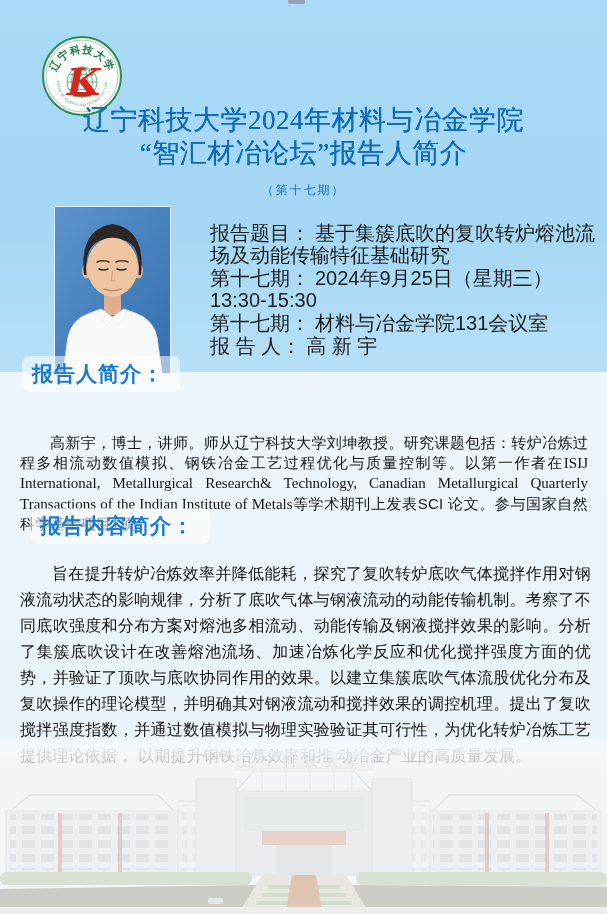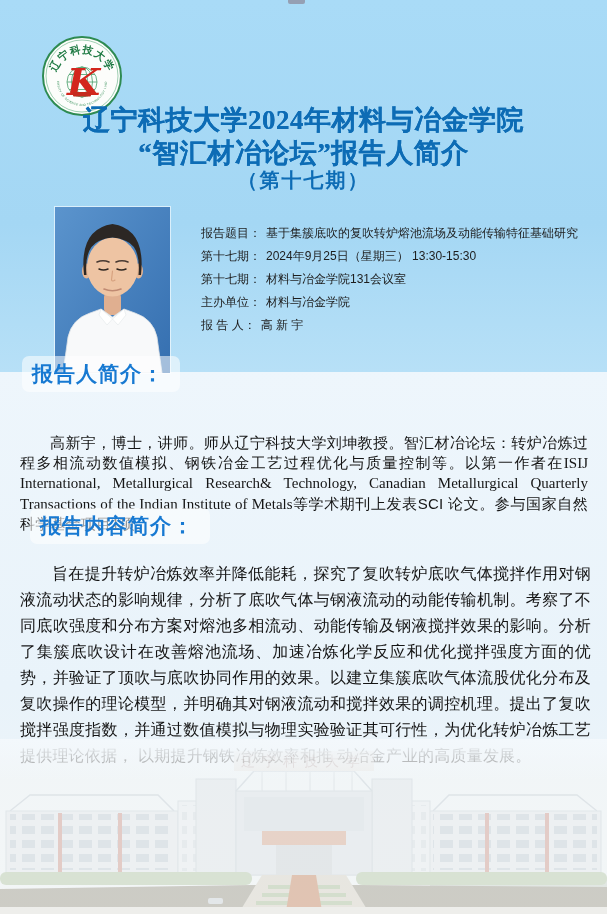--- a/index.html
+++ b/index.html
@@ -4,25 +4,25 @@
 <style>
   html,body{margin:0;padding:0;background:#ffffff;}
   .poster{
     position:relative;width:607px;height:914px;overflow:hidden;
     font-family:"Liberation Sans",sans-serif;background:linear-gradient(180deg,#f3f9fd 0%,#eef6fc 40%,#e9f3fa 75%,#eef4f7 100%);
   }
   .top-band{position:absolute;left:0;top:0;width:607px;height:372px;background:linear-gradient(180deg,#a9dbf7 0%,#a4d7f4 60%,#b7e0f7 100%);}
   .top-tab{position:absolute;left:288px;top:0;width:17px;height:4px;background:#95a0b4;border-radius:0 0 2px 2px;}
   .logo{position:absolute;left:42px;top:36px;width:80px;height:80px;}
   .title-block{position:absolute;left:0;top:104px;width:607px;text-align:center;color:#0d6cb5;
-    font-family:"Liberation Serif",serif;font-weight:bold;}
+    font-family:"Liberation Serif",serif;font-weight:normal;}
   .title-line{font-size:27px;line-height:33px;letter-spacing:0.5px;text-shadow:0 0 0.5px #0d6cb5;}
-  .title-issue{font-size:20px;line-height:20px;margin-top:0;letter-spacing:2px;}
+  .title-issue{font-size:12px;line-height:20px;margin-top:10px;letter-spacing:2px;}
   .photo{position:absolute;left:55px;top:207px;width:115px;height:166px;box-shadow:0 0 0 1px rgba(255,255,255,.6);}
-  .details{position:absolute;left:201px;top:222px;width:396px;color:#1d1d1d;font-size:12px;line-height:22px;}
+  .details{position:absolute;left:210px;top:222px;width:396px;color:#1d1d1d;font-size:20px;line-height:22px;}
   .detail-row{margin-bottom:1px;}
   .detail-label{margin-right:5px;}
   .section-heading{
     position:absolute;display:inline-block;color:#1779d2;font-weight:bold;font-size:21px;line-height:26px;
     background:rgba(255,255,255,0.55);border-radius:7px;padding:5px 16px 5px 10px;letter-spacing:1px;
   }
   .heading-bio{left:22px;top:356px;}
   .heading-content{left:30px;top:508px;}
   .para{position:absolute;color:#151515;text-align:justify;text-indent:2em;}
   .bio-text{left:20px;top:418px;width:568px;font-size:15px;line-height:19.5px;letter-spacing:0.2px;}
@@ -101,29 +101,26 @@
     <div class="detail-row">
       <span class="detail-label">报告题目：</span><span class="detail-value">基于集簇底吹的复吹转炉熔池流场及动能传输特征基础研究</span>
     </div>
     <div class="detail-row">
       <span class="detail-label">第十七期：</span><span class="detail-value">2024年9月25日（星期三）  13:30-15:30</span>
     </div>
     <div class="detail-row">
       <span class="detail-label">第十七期：</span><span class="detail-value">材料与冶金学院131会议室</span>
     </div>
     <div class="detail-row">
-      <span class="detail-label">主办单位：</span><span class="detail-value">材料与冶金学院</span>
-    </div>
-    <div class="detail-row">
       <span class="detail-label">报 告 人：</span><span class="detail-value">高 新 宇</span>
     </div>
   </div>
 
   <div class="section-heading heading-bio">报告人简介：</div>
-  <p class="para bio-text"><span>高新宇，博士，讲师。师从辽宁科技大学刘坤教授。智汇材冶论坛：转炉冶炼过程多相流动数值模拟、钢铁冶金工艺过程优化与质量控制等。以第一作者在</span><span class="bio-en">ISIJ International, Metallurgical Research&amp; Technology, Canadian Metallurgical Quarterly Transactions of the Indian Institute of Metals</span><span>等学术期刊上发表SCI 论文。参与国家自然科学基金项目1项。</span></p>
+  <p class="para bio-text"><span>高新宇，博士，讲师。师从辽宁科技大学刘坤教授。研究课题包括：转炉冶炼过程多相流动数值模拟、钢铁冶金工艺过程优化与质量控制等。以第一作者在</span><span class="bio-en">ISIJ International, Metallurgical Research&amp; Technology, Canadian Metallurgical Quarterly Transactions of the Indian Institute of Metals</span><span>等学术期刊上发表SCI 论文。参与国家自然科学基金项目1项。</span></p>
 
   <div class="section-heading heading-content">报告内容简介：</div>
   <p class="para content-text">旨在提升转炉冶炼效率并降低能耗，探究了复吹转炉底吹气体搅拌作用对钢液流动状态的影响规律，分析了底吹气体与钢液流动的动能传输机制。考察了不同底吹强度和分布方案对熔池多相流动、动能传输及钢液搅拌效果的影响。分析了集簇底吹设计在改善熔池流场、加速冶炼化学反应和优化搅拌强度方面的优势，并验证了顶吹与底吹协同作用的效果。以建立集簇底吹气体流股优化分布及复吹操作的理论模型，并明确其对钢液流动和搅拌效果的调控机理。提出了复吹搅拌强度指数，并通过数值模拟与物理实验验证其可行性，为优化转炉冶炼工艺提供理论依据， 以期提升钢铁冶炼效率和推 动冶金产业的高质量发展。</p>
 
   <svg class="campus" viewBox="0 0 607 175" preserveAspectRatio="none">
     <defs>
       <pattern id="win" width="19" height="14" patternUnits="userSpaceOnUse">
         <rect x="3" y="3" width="13" height="8" fill="#c4cdd5"></rect>
       </pattern>
       <linearGradient id="topFade" x1="0" y1="0" x2="0" y2="1">

